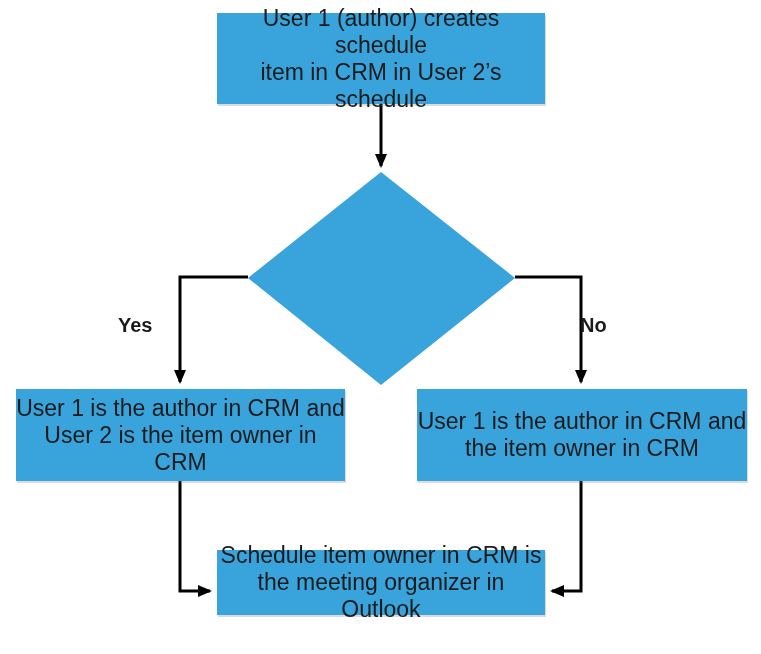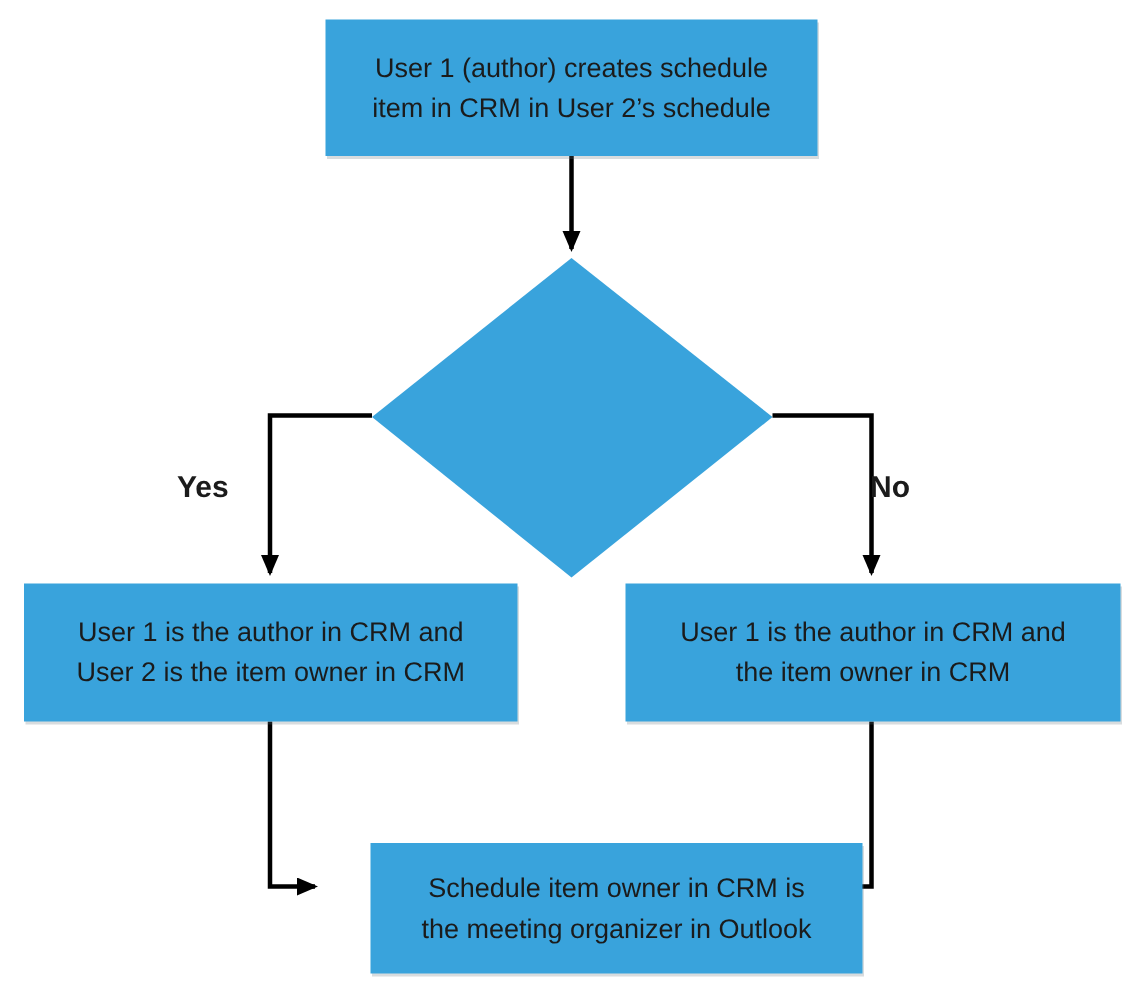--- a/index.html
+++ b/index.html
@@ -37,30 +37,30 @@
   }
 
   .node {
     position: absolute;
     background: var(--node-fill);
     color: var(--node-text);
     display: flex;
     align-items: center;
     justify-content: center;
     text-align: center;
-    font-size: 18px;
+    font-size: 23px;
     line-height: 27px;
     white-space: pre-line;
     box-shadow: 1px 2px 0 rgba(100,115,125,0.25);
   }
 
   .node-start   { left: 217px; top: 13px;  width: 328px; height: 91px; }
   .node-yes-out { left: 16px;  top: 389px; width: 329px; height: 92px; }
   .node-no-out  { left: 417px; top: 389px; width: 330px; height: 92px; }
-  .node-end     { left: 217px; top: 562px; width: 328px; height: 87px; margin-left: 30px; }
+  .node-end     { left: 217px; top: 550px; width: 328px; height: 65px; }
 
   .decision-text {
     position: absolute;
     left: 291px; top: 232px;
     width: 180px; height: 94px;
     background: transparent;
     box-shadow: none;
   }
 
   .edge-label {

